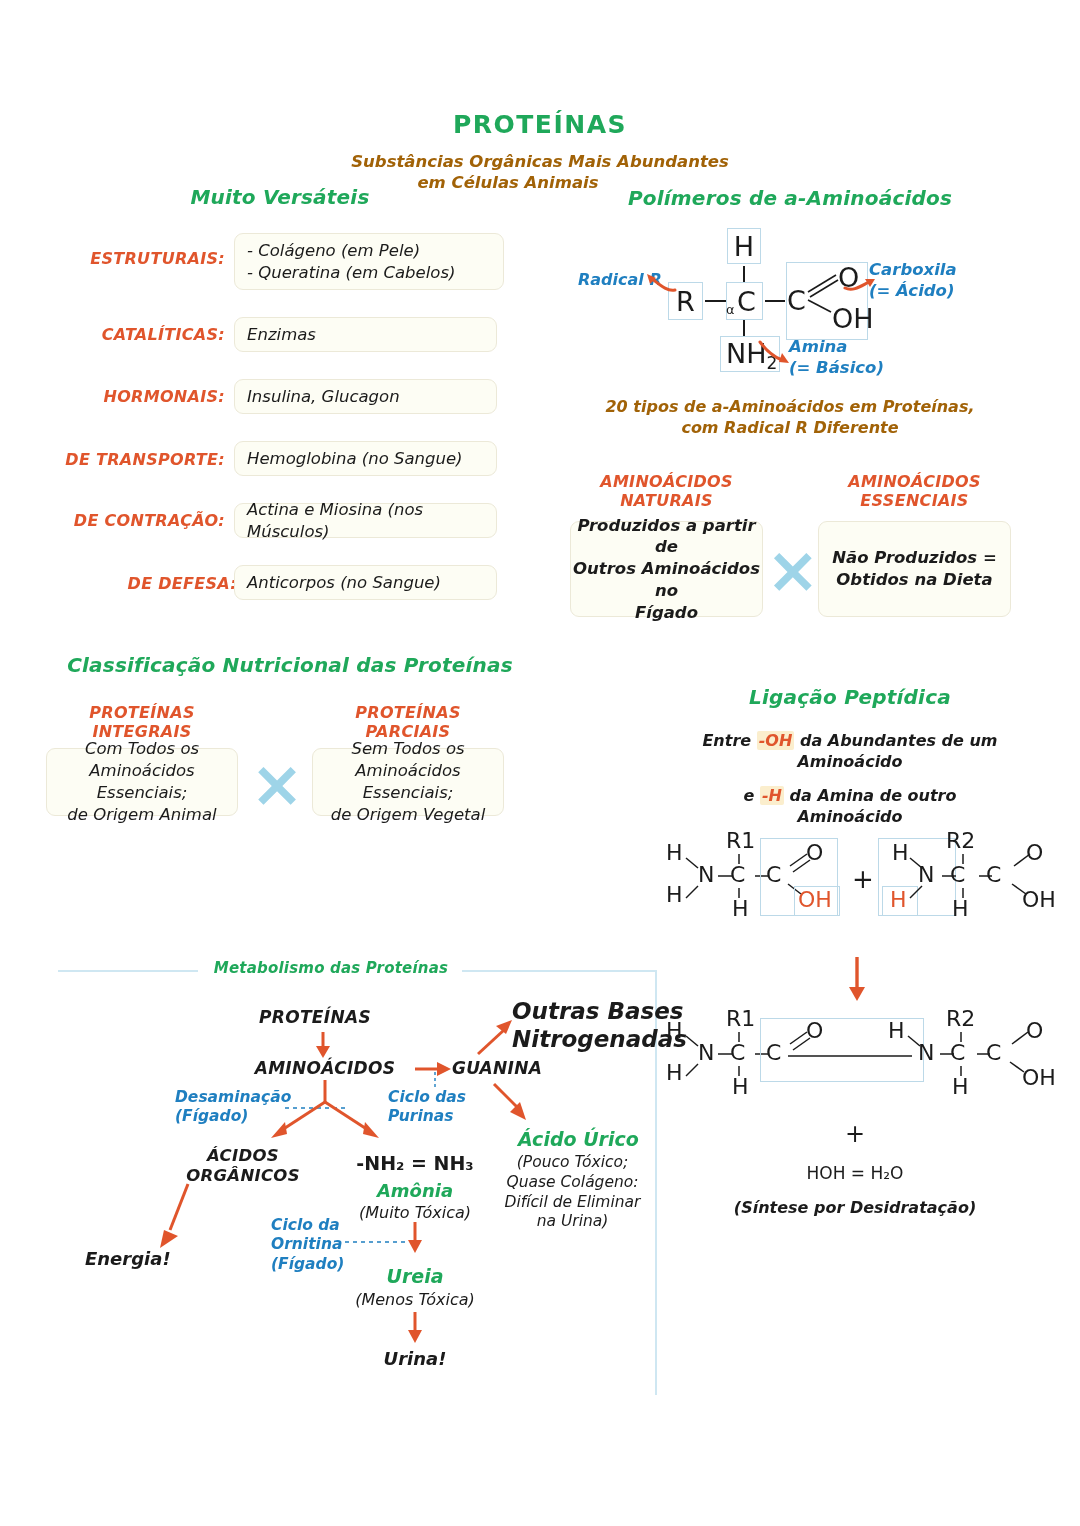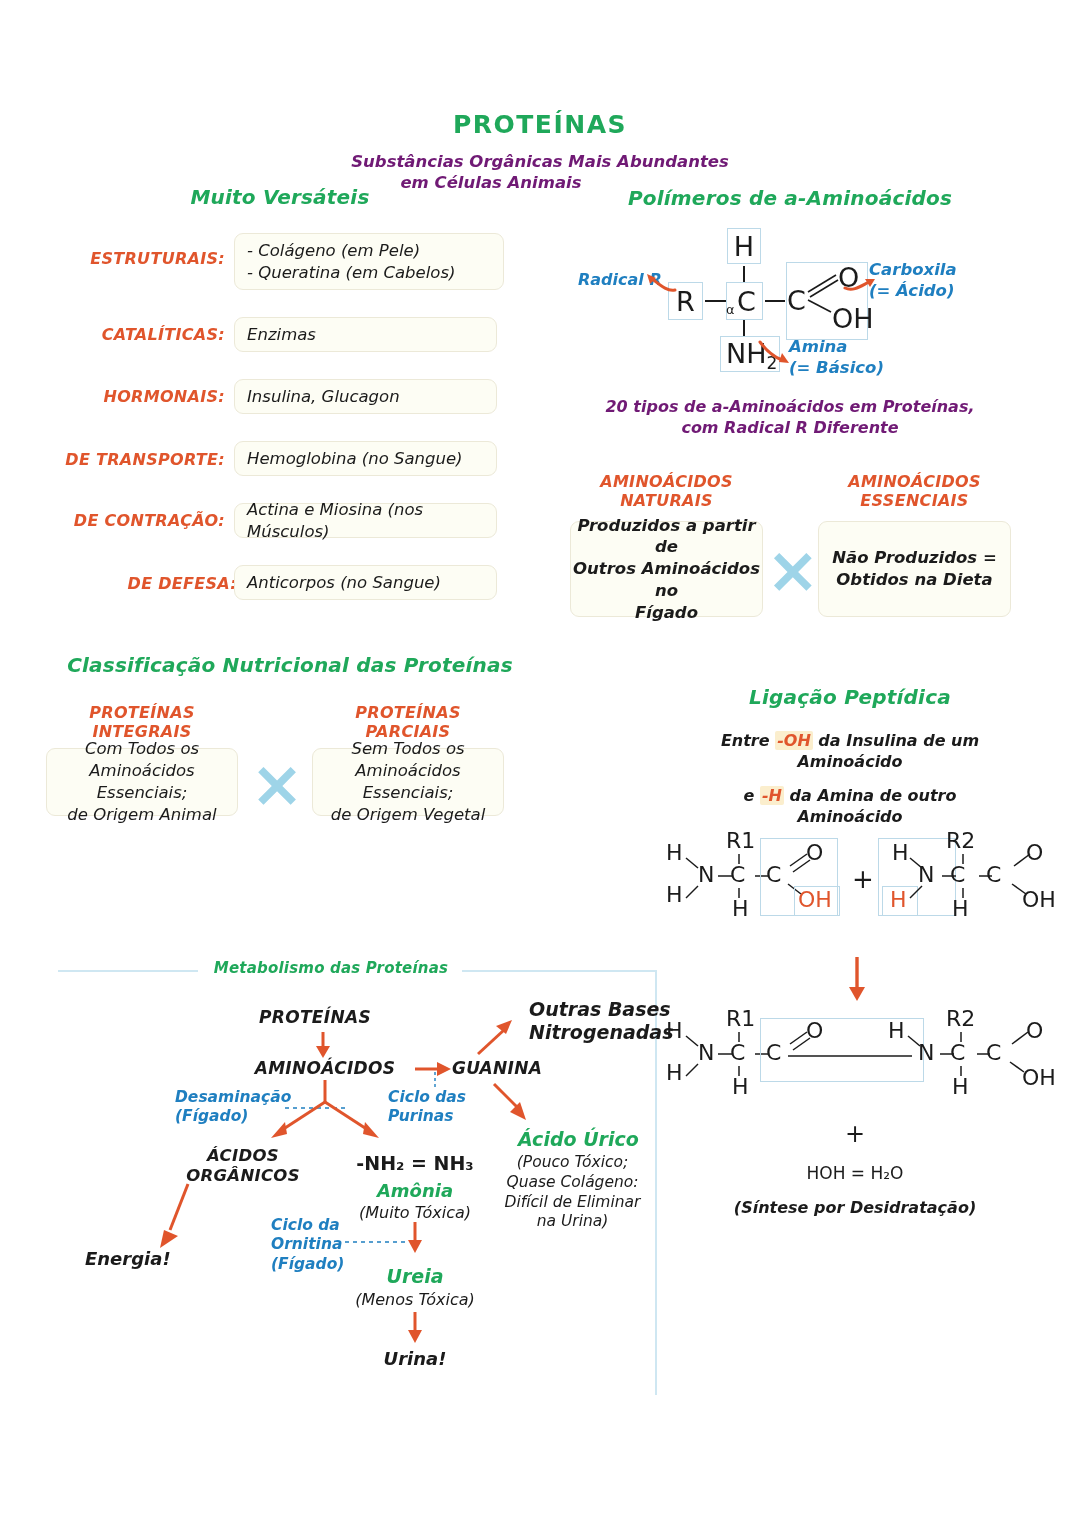--- a/index.html
+++ b/index.html
@@ -11,21 +11,21 @@
   }
   .abs{position:absolute;}
   .ctr{text-align:center;}
 
   
   .h-green{
     color:#1fa85a;font-weight:bold;font-style:italic;
     letter-spacing:.2px;
   }
   .title-main{font-size:25px;letter-spacing:1.5px;font-style:normal;}
-  .sub{font-style:italic;font-weight:bold;font-size:16.5px;line-height:1.22;color:#701a75;}
+  .sub{font-style:italic;font-weight:bold;font-size:16.5px;line-height:1.22;color:#a16207;}
   .lbl-orange{
     color:#e0552c;font-weight:bold;font-style:italic;font-size:16px;letter-spacing:.3px;
   }
   .blue{color:#1f7fc0;font-style:italic;font-weight:bold;}
   .green-txt{color:#1fa85a;font-style:italic;font-weight:bold;}
   .body-it{font-style:italic;font-size:16px;line-height:1.3;}
   .bold-it{font-style:italic;font-weight:bold;}
 
   
   .cbox{
@@ -46,21 +46,21 @@
 
   .bondline{position:absolute;background:#1b1b1b;}
   .xsep{color:#9ed4e8;font-size:64px;font-weight:bold;line-height:1;}
   .divline{position:absolute;background:#cfe7f2;}
 </style>
 </head>
 <body>
 
 <div class="abs ctr h-green title-main" style="left:0;top:110px;width:1080px;">PROTEÍNAS</div>
 <div class="abs ctr sub" style="left:0;top:152px;width:1080px;">Substâncias Orgânicas Mais Abundantes</div>
-<div class="abs ctr sub" style="left:1px;top:173px;width:980px;">em Células Animais</div>
+<div class="abs ctr sub" style="left:18px;top:173px;width:980px;">em Células Animais</div>
 
 <div class="abs ctr h-green" style="left:55px;top:185px;width:450px;font-size:20px;">Muito Versáteis</div>
 
 <div class="abs lbl-orange" style="left:0;top:249px;width:225px;text-align:right;">ESTRUTURAIS:</div>
 <div class="abs cbox pad" style="left:234px;top:233px;width:270px;height:57px;flex-direction:column;align-items:flex-start;justify-content:center;">
   <div>- Colágeno (em  Pele)</div>
   <div>- Queratina (em Cabelos)</div>
 </div>
 
 <div class="abs lbl-orange" style="left:0;top:325px;width:225px;text-align:right;">CATALÍTICAS:</div>
@@ -183,21 +183,21 @@
 <div class="abs cbox center" style="left:312px;top:748px;width:192px;height:68px;flex-direction:column;">
   <div>Sem Todos os</div>
   <div>Aminoácidos Essenciais;</div>
   <div>de Origem Vegetal</div>
 </div>
 <div class="abs ctr xsep" style="left:248px;top:752px;width:58px;">×</div>
 
 <div class="abs ctr h-green" style="left:660px;top:685px;width:380px;font-size:20px;">Ligação Peptídica</div>
 
 <div class="abs ctr body-it" style="left:660px;top:731px;width:380px;font-weight:bold;">
-  <span>Entre </span><span class="hl-bg">-OH</span><span> da Insulina de um</span>
+  <span>Entre </span><span class="hl-bg">-OH</span><span> da Abundantes de um</span>
 </div>
 <div class="abs ctr body-it" style="left:660px;top:752px;width:380px;font-weight:bold;">Aminoácido</div>
 <div class="abs ctr body-it" style="left:660px;top:786px;width:380px;font-weight:bold;">
   <span>e </span><span class="hl-bg">-H</span><span> da Amina de outro</span>
 </div>
 <div class="abs ctr body-it" style="left:660px;top:807px;width:380px;font-weight:bold;">Aminoácido</div>
 
 <div class="abs" style="left:660px;top:832px;width:400px;height:105px;">
 
   <div class="abs chem atom-sm" style="left:6px;top:10px;">H</div>
@@ -307,21 +307,21 @@
   <path d="M3 16 L17 16 L10 28 Z" fill="#e0552c"></path>
 </svg>
 <div class="abs ctr bold-it" style="left:235px;top:1058px;width:180px;font-size:17px;letter-spacing:.3px;">AMINOÁCIDOS</div>
 
 <svg class="abs" style="left:413px;top:1057px;" width="42" height="24">
   <line x1="2" y1="12" x2="26" y2="12" stroke="#e0552c" stroke-width="3"></line>
   <path d="M24 5 L24 19 L38 12 Z" fill="#e0552c"></path>
 </svg>
 <div class="abs bold-it" style="left:452px;top:1058px;font-size:17px;letter-spacing:.3px;">GUANINA</div>
 
-<div class="abs bold-it" style="left:512px;top:998px;font-size:19px;line-height:1.2;margin-left:17px;">
+<div class="abs bold-it" style="left:512px;top:998px;font-size:23px;line-height:1.2;">
   <div>Outras Bases</div>
   <div>Nitrogenadas</div>
 </div>
 <svg class="abs" style="left:474px;top:1016px;" width="44" height="42">
   <line x1="4" y1="38" x2="30" y2="14" stroke="#e0552c" stroke-width="3"></line>
   <path d="M38 4 L22 10 L32 18 Z" fill="#e0552c"></path>
 </svg>
 
 <svg class="abs" style="left:490px;top:1080px;" width="44" height="46">
   <line x1="4" y1="4" x2="28" y2="28" stroke="#e0552c" stroke-width="3"></line>

